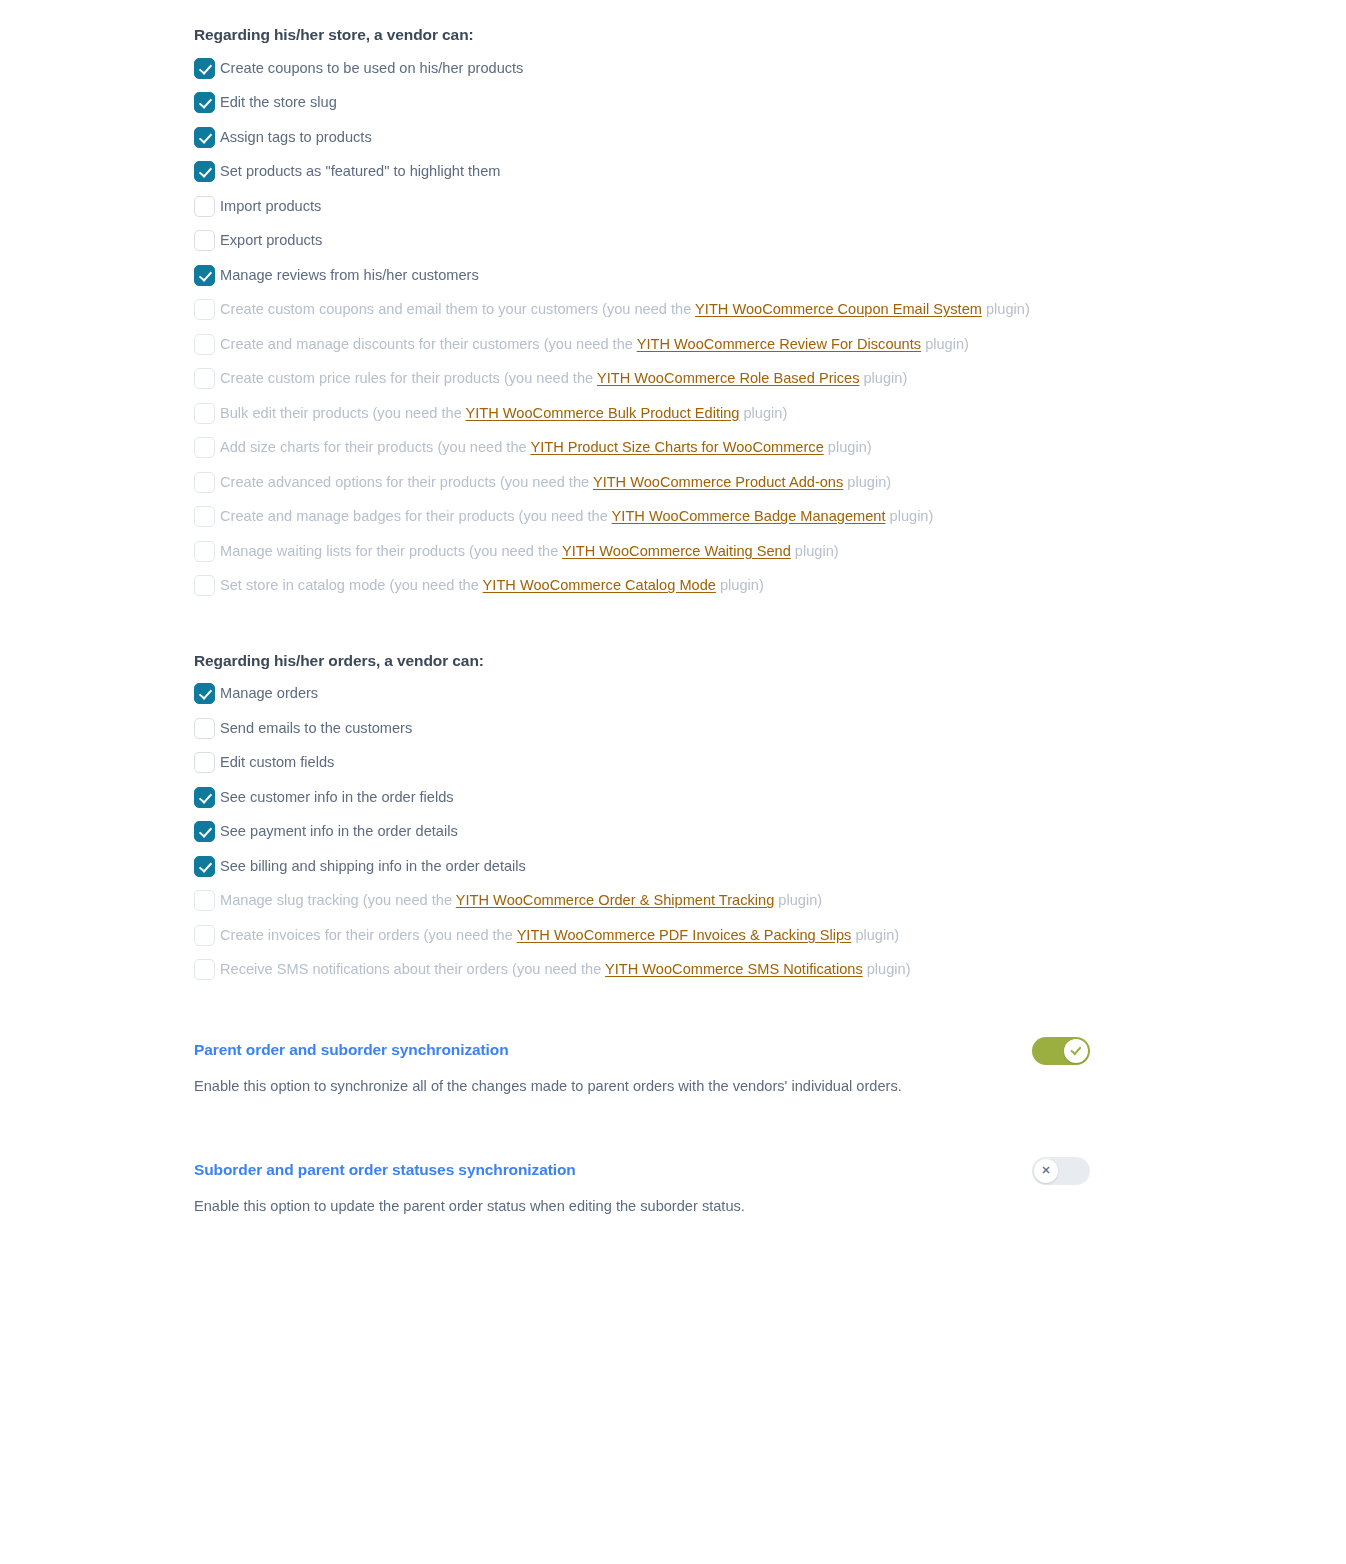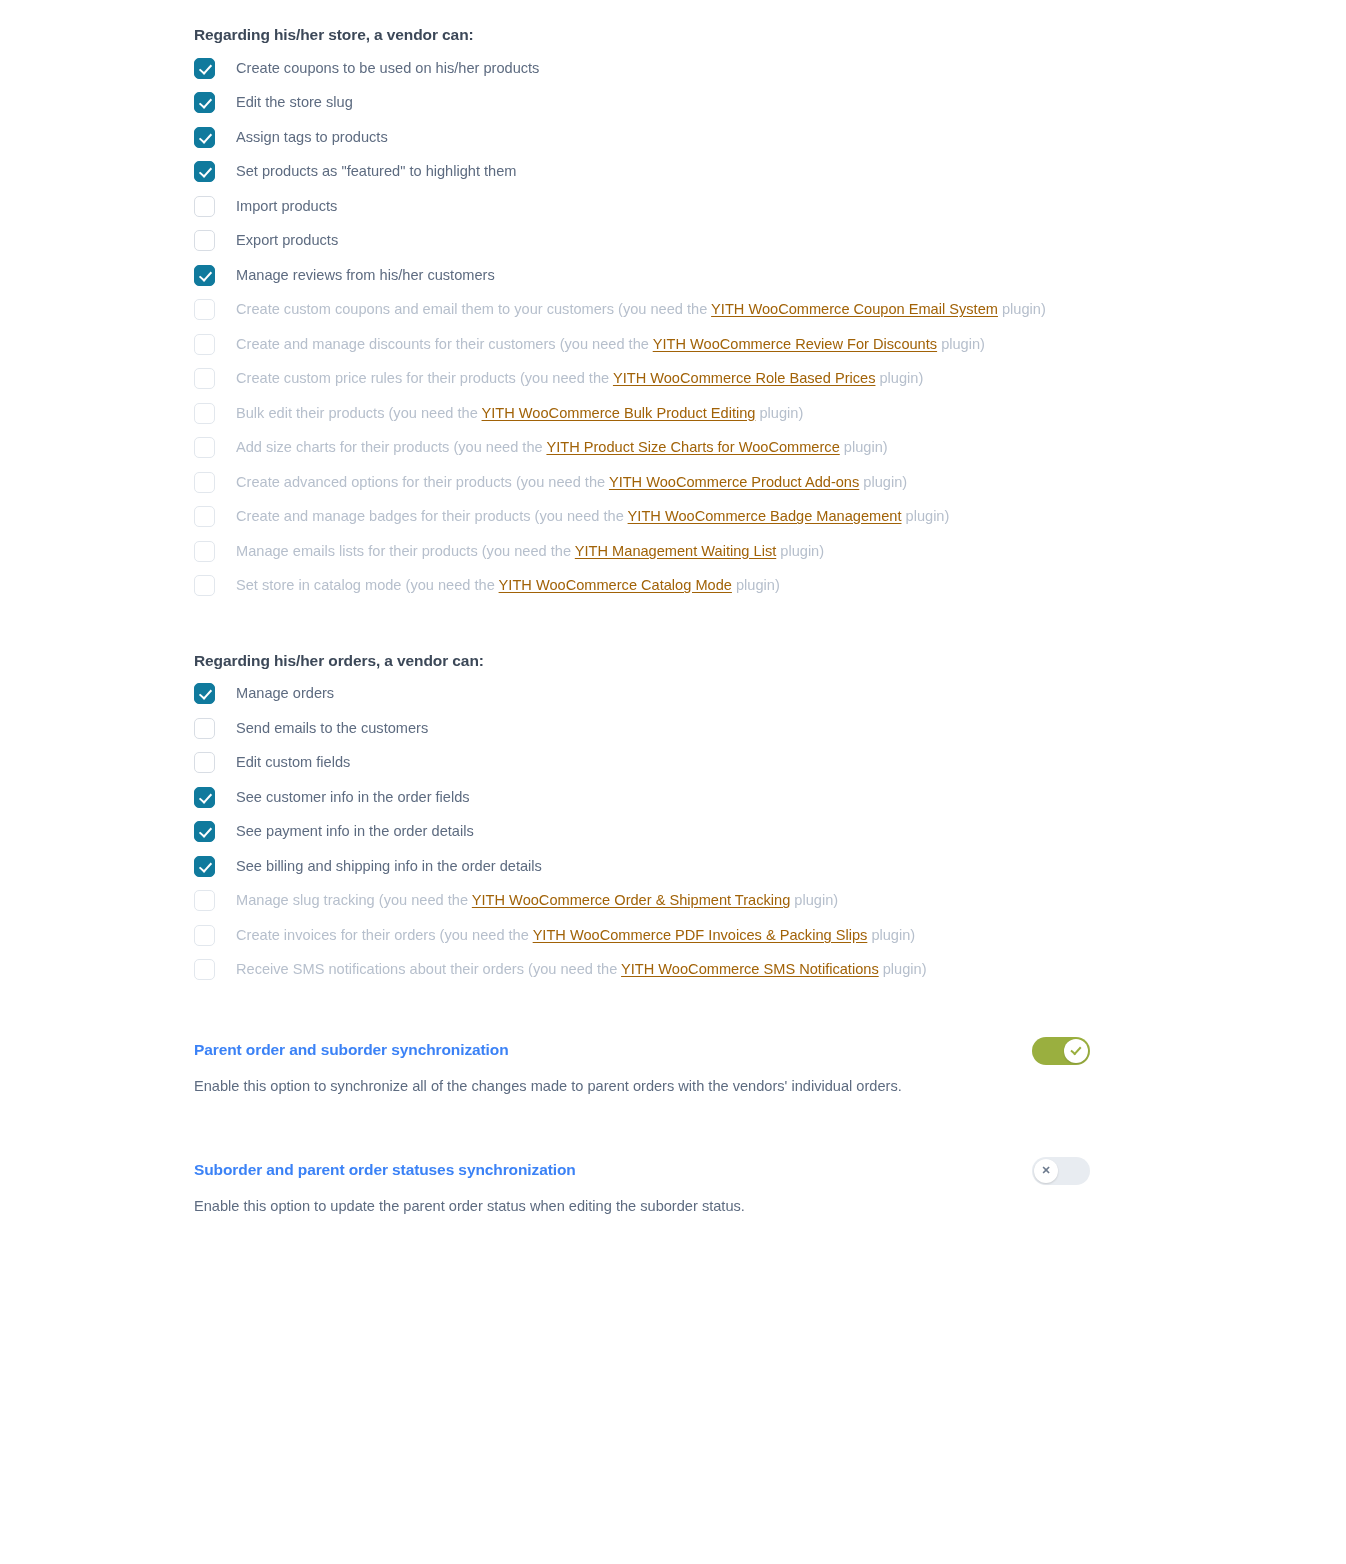--- a/index.html
+++ b/index.html
@@ -36,21 +36,21 @@
     margin: 0 0 11px 0;
     line-height: 1.2;
   }
 
   
   .cb-list { margin: 0; padding: 0; }
 
   .cb-row {
     display: block;
     position: relative;
-    padding-left: 42px;
+    padding-left: 26px;
     margin-bottom: 9.5px;
     font-size: 14.6px;
     line-height: 25px;
     color: #5d6b80;
   }
   .cb-row.disabled { color: #b6bfcc; }
 
   .cb-box {
     position: absolute;
     left: 0;
@@ -176,21 +176,21 @@
         <label class="cb-row"><span class="cb-box"></span><span class="cb-label">Import products</span></label>
         <label class="cb-row"><span class="cb-box"></span><span class="cb-label">Export products</span></label>
         <label class="cb-row"><span class="cb-box checked"></span><span class="cb-label">Manage reviews from his/her customers</span></label>
         <label class="cb-row disabled"><span class="cb-box dim"></span><span class="cb-label"><span>Create custom coupons and email them to your customers (you need the </span><a class="plugin-link" href="#">YITH WooCommerce Coupon Email System</a><span> plugin)</span></span></label>
         <label class="cb-row disabled"><span class="cb-box dim"></span><span class="cb-label"><span>Create and manage discounts for their customers (you need the </span><a class="plugin-link" href="#">YITH WooCommerce Review For Discounts</a><span> plugin)</span></span></label>
         <label class="cb-row disabled"><span class="cb-box dim"></span><span class="cb-label"><span>Create custom price rules for their products (you need the </span><a class="plugin-link" href="#">YITH WooCommerce Role Based Prices</a><span> plugin)</span></span></label>
         <label class="cb-row disabled"><span class="cb-box dim"></span><span class="cb-label"><span>Bulk edit their products (you need the </span><a class="plugin-link" href="#">YITH WooCommerce Bulk Product Editing</a><span> plugin)</span></span></label>
         <label class="cb-row disabled"><span class="cb-box dim"></span><span class="cb-label"><span>Add size charts for their products (you need the </span><a class="plugin-link" href="#">YITH Product Size Charts for WooCommerce</a><span> plugin)</span></span></label>
         <label class="cb-row disabled"><span class="cb-box dim"></span><span class="cb-label"><span>Create advanced options for their products (you need the </span><a class="plugin-link" href="#">YITH WooCommerce Product Add-ons</a><span> plugin)</span></span></label>
         <label class="cb-row disabled"><span class="cb-box dim"></span><span class="cb-label"><span>Create and manage badges for their products (you need the </span><a class="plugin-link" href="#">YITH WooCommerce Badge Management</a><span> plugin)</span></span></label>
-        <label class="cb-row disabled"><span class="cb-box dim"></span><span class="cb-label"><span>Manage emails lists for their products (you need the </span><a class="plugin-link" href="#">YITH Management Waiting List</a><span> plugin)</span></span></label>
+        <label class="cb-row disabled"><span class="cb-box dim"></span><span class="cb-label"><span>Manage waiting lists for their products (you need the </span><a class="plugin-link" href="#">YITH WooCommerce Waiting Send</a><span> plugin)</span></span></label>
         <label class="cb-row disabled"><span class="cb-box dim"></span><span class="cb-label"><span>Set store in catalog mode (you need the </span><a class="plugin-link" href="#">YITH WooCommerce Catalog Mode</a><span> plugin)</span></span></label>
       </div>
 
     <div class="group-gap"></div>
 
     <h3 class="section-heading">Regarding his/her orders, a vendor can:</h3>
 
     <div class="cb-list" id="orders-list">
         <label class="cb-row"><span class="cb-box checked"></span><span class="cb-label">Manage orders</span></label>
         <label class="cb-row"><span class="cb-box"></span><span class="cb-label">Send emails to the customers</span></label>

